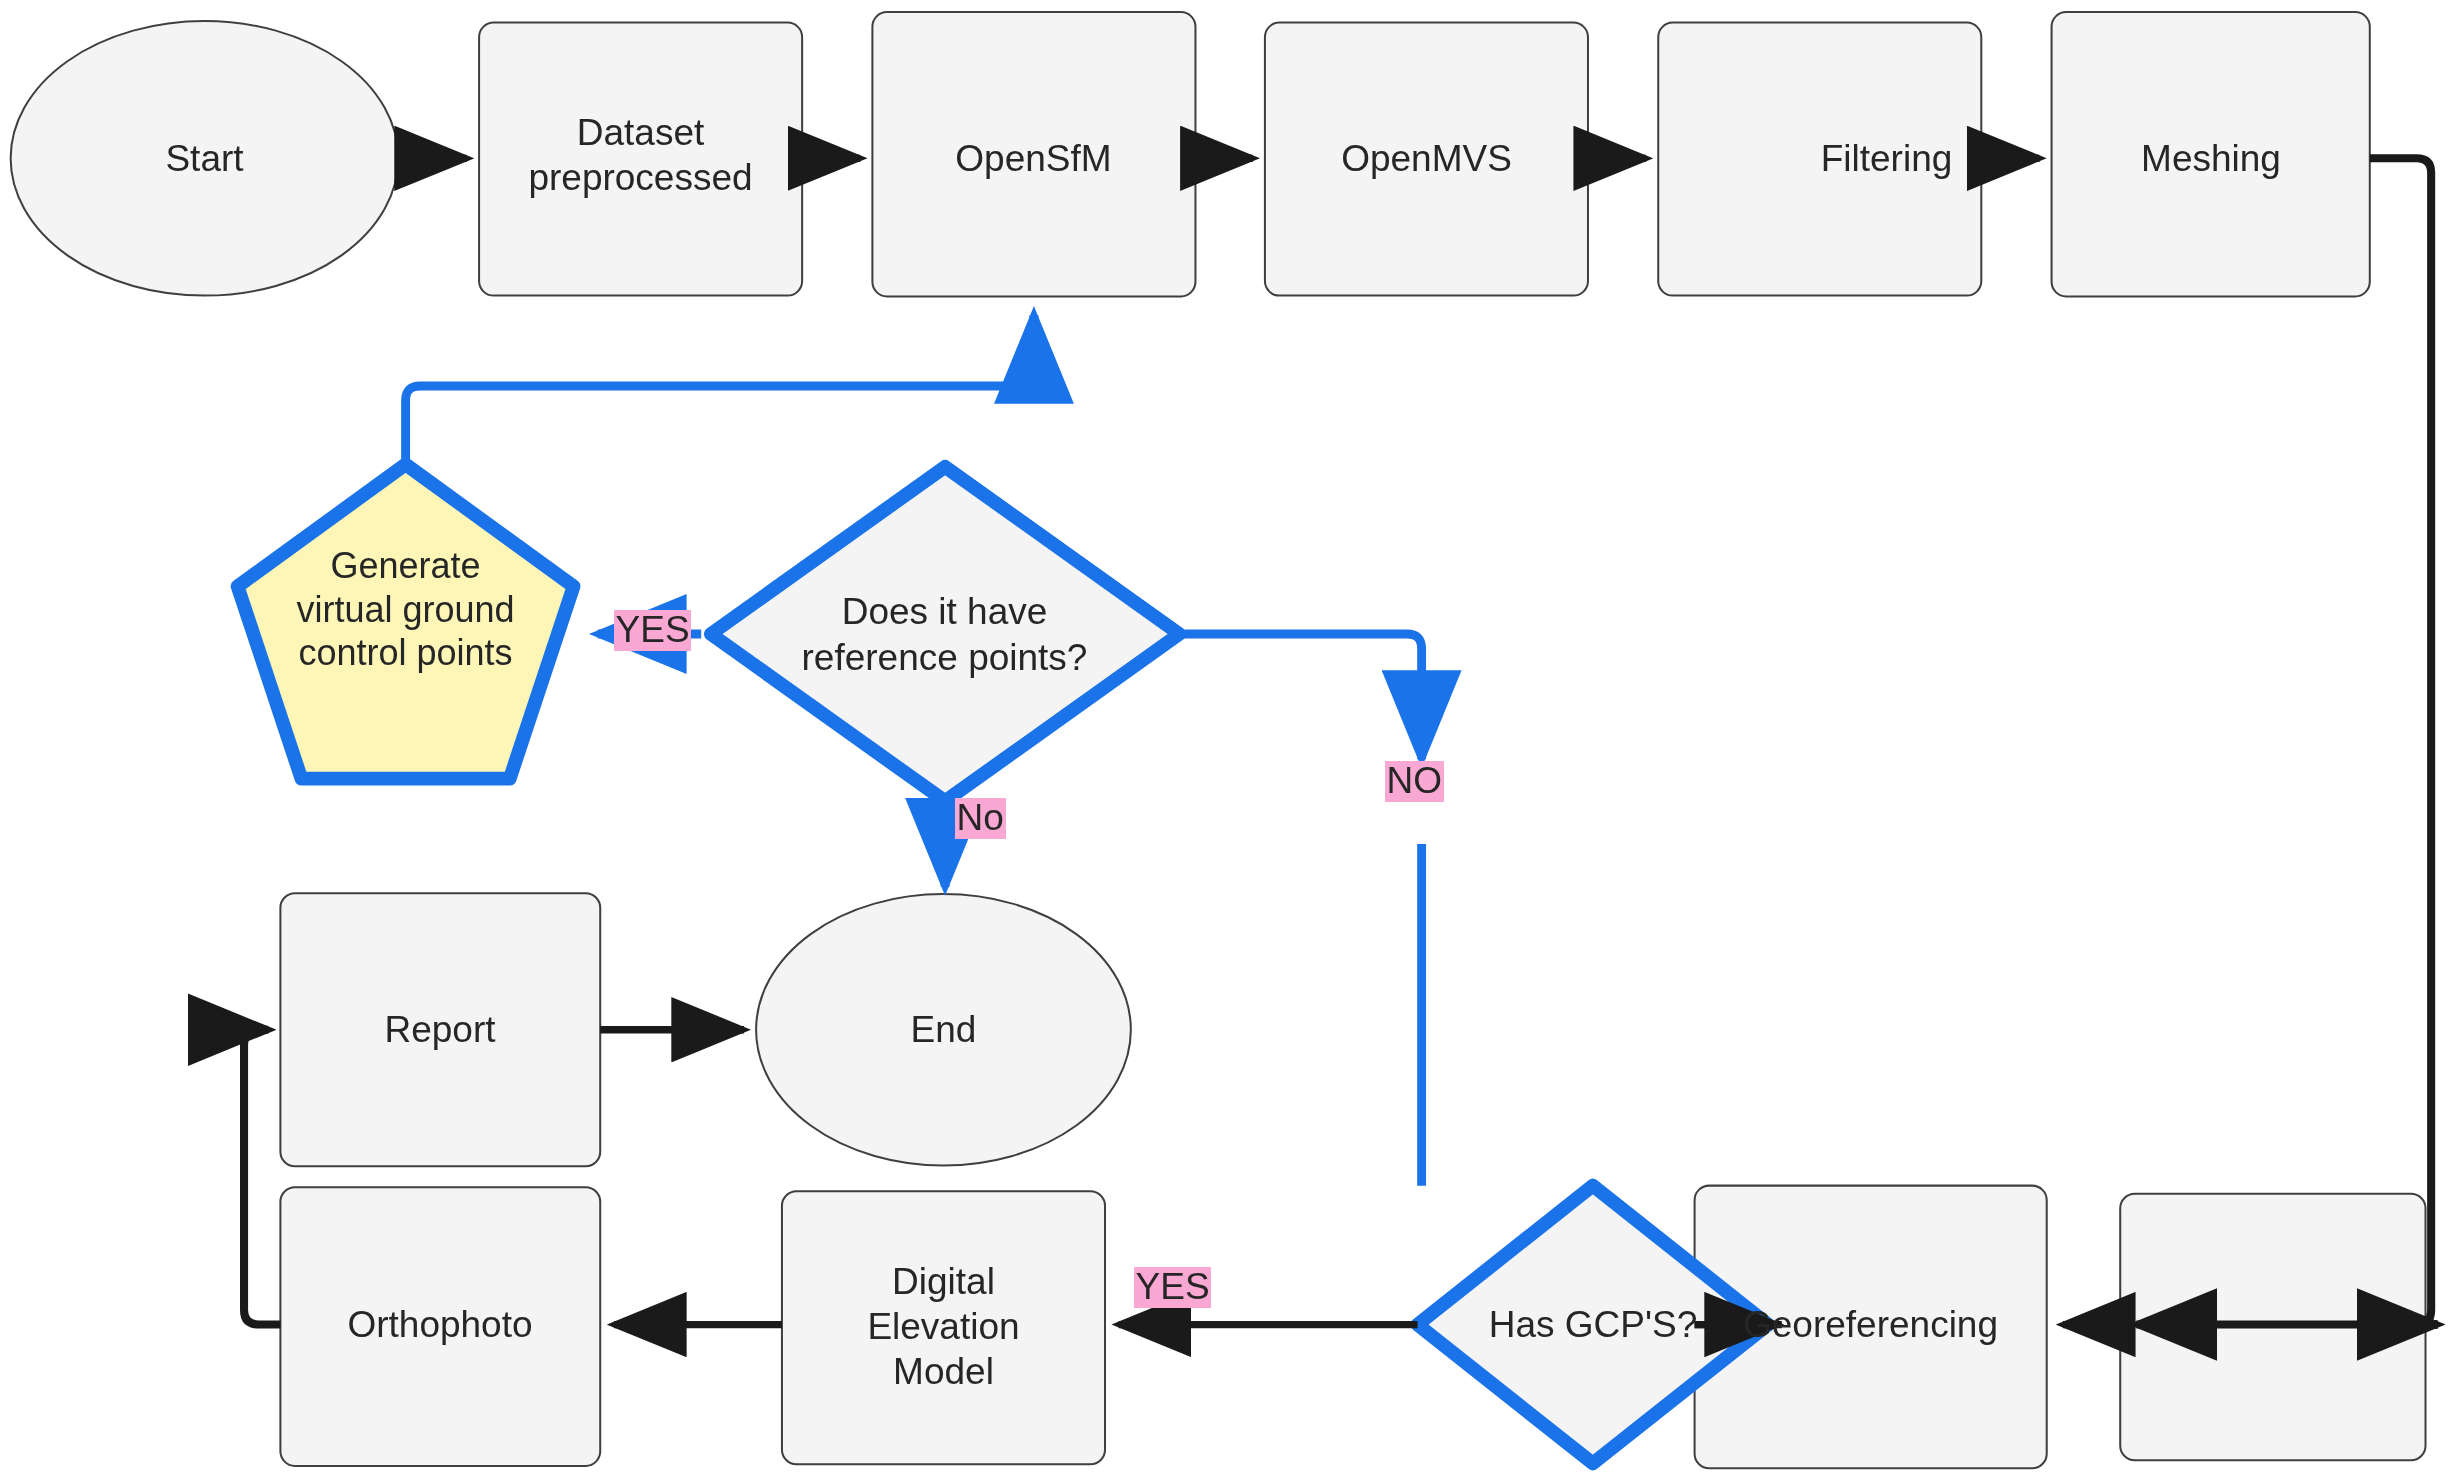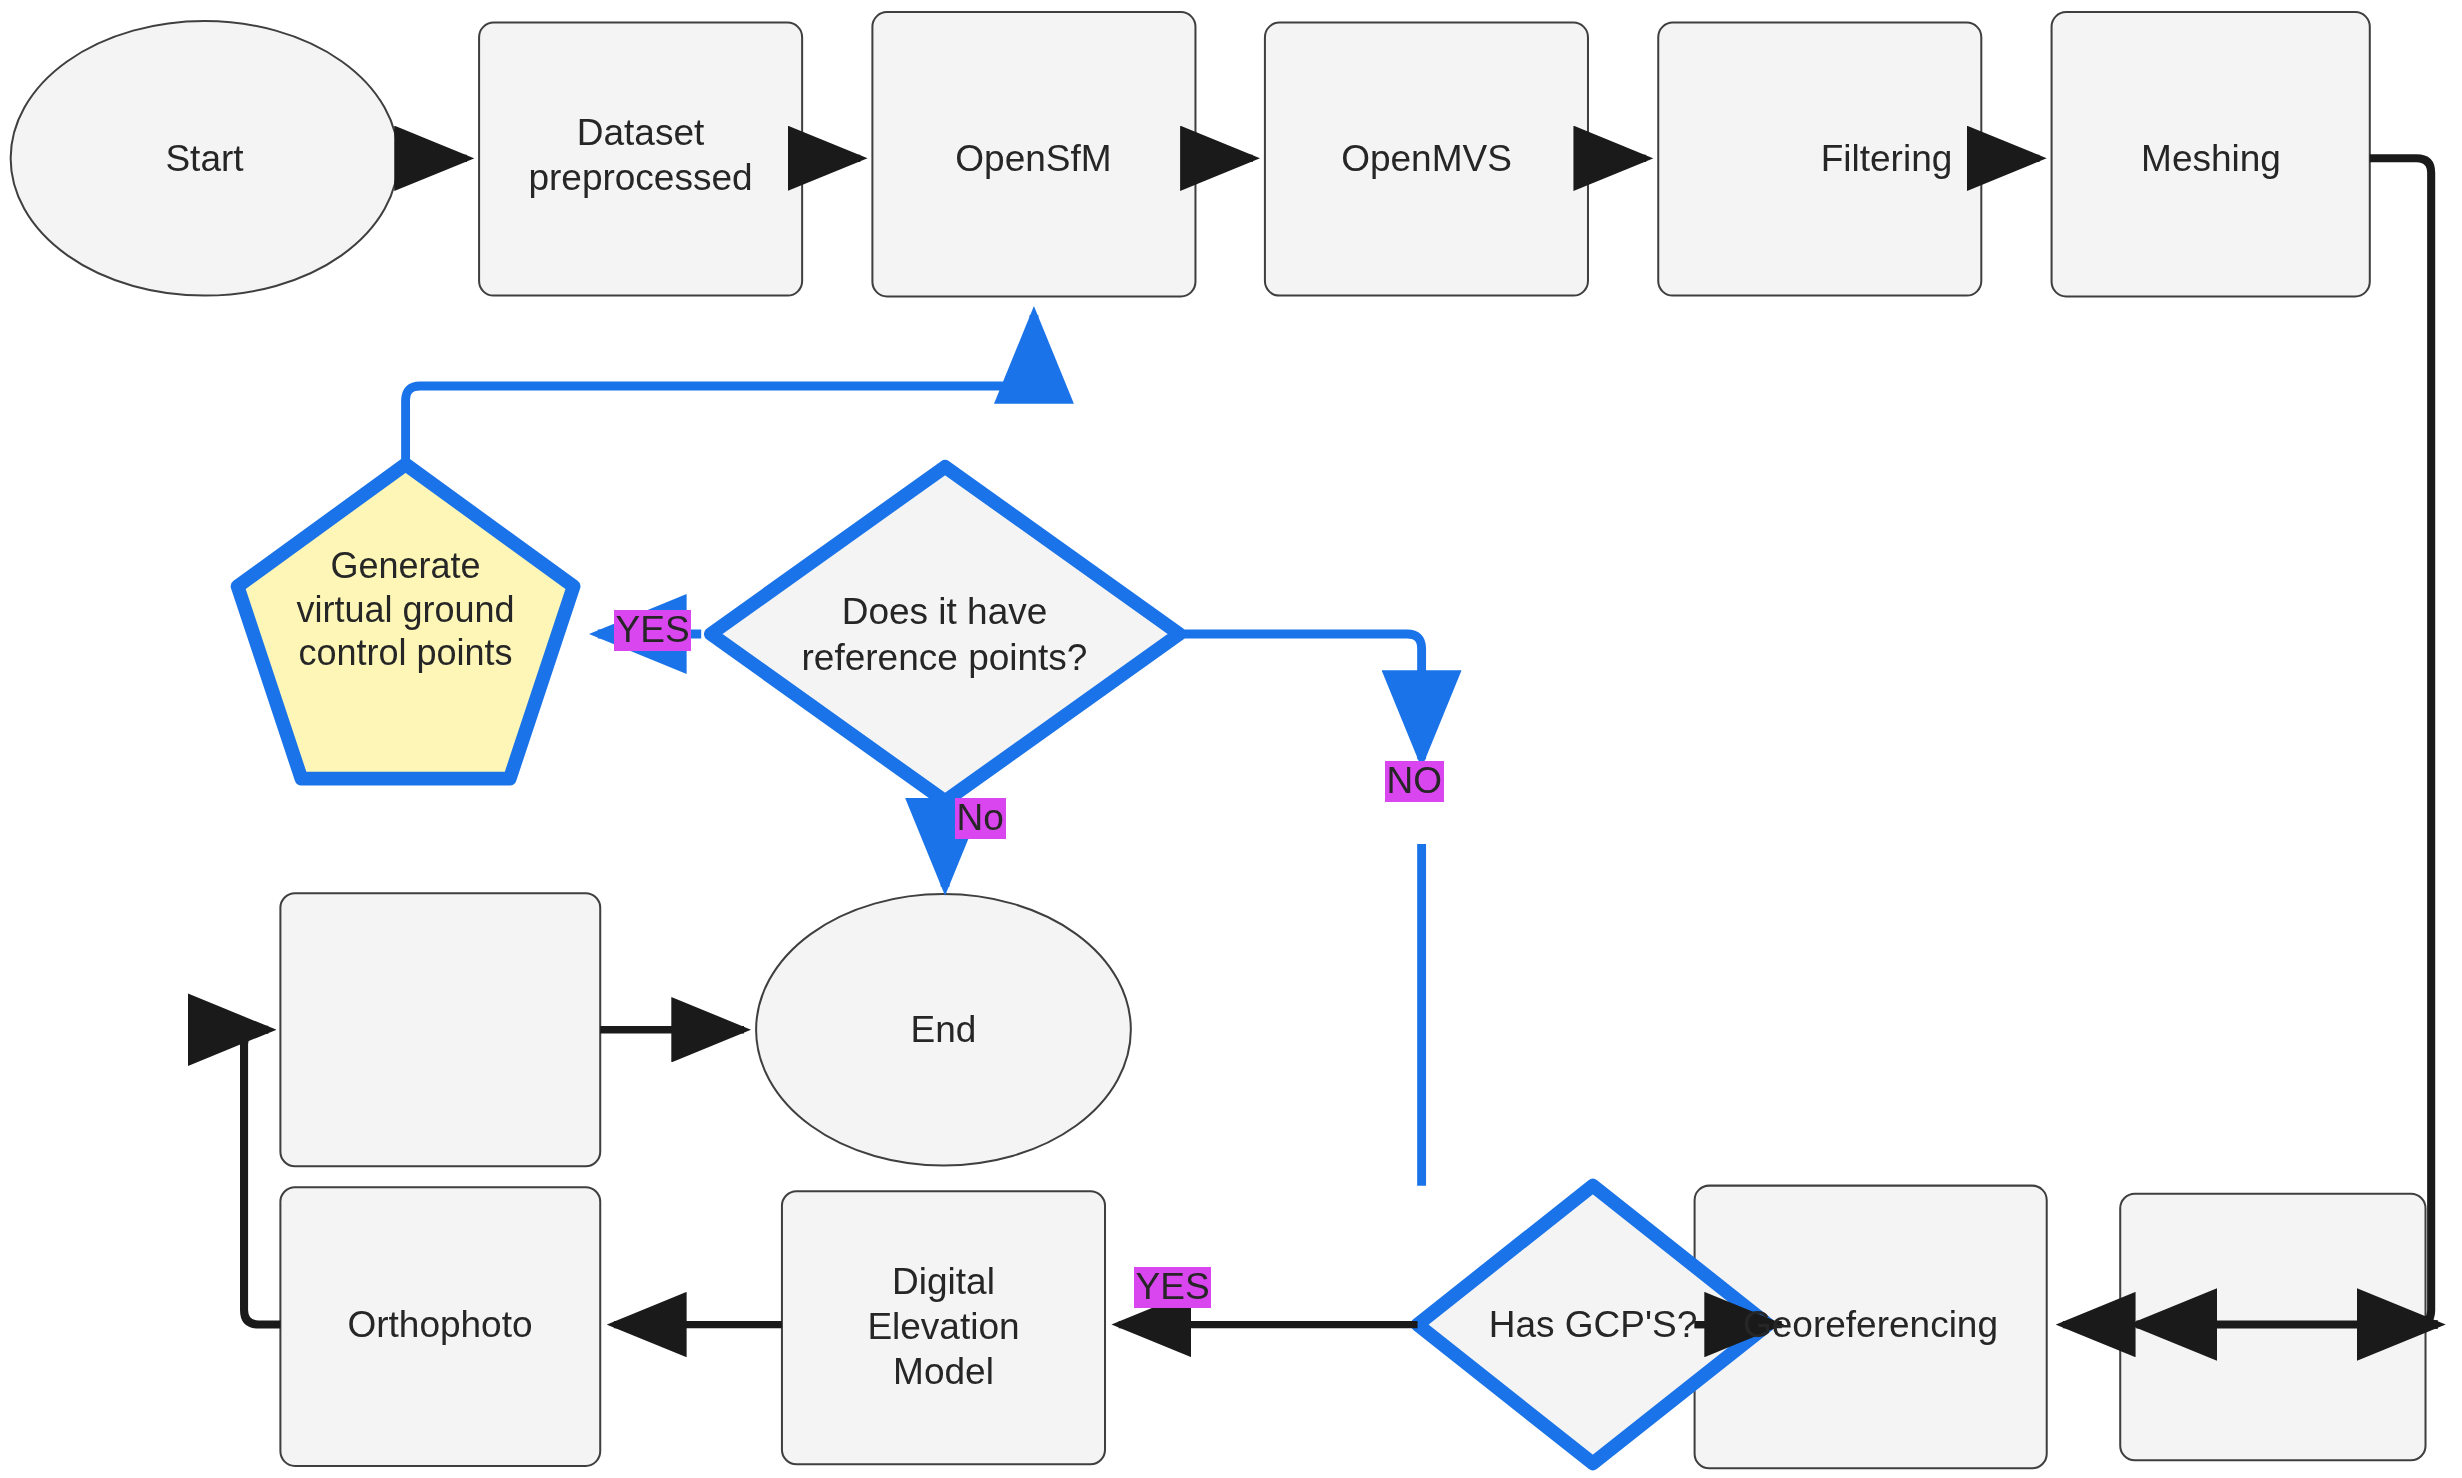--- a/index.html
+++ b/index.html
@@ -17,21 +17,21 @@
     line-height:1.22;
     white-space:pre-line;
     pointer-events:none;
   }
   .edgeLabel{
     position:absolute;
     color:#262626;
     font-size:37px;
     line-height:1.1;
     white-space:nowrap;
-    background:#d946ef;
+    background:#f9a8d4;
     padding:0 1.6px;
   }
 </style>
 </head>
 <body>
 
 <div id="stage">
 
   <svg id="diagram" viewBox="0 0 3048 1830">
     <defs>
@@ -129,20 +129,21 @@
   <div class="nodeLabel" style="left:1688px; top:1268px; width:365px; height:113px;">Georeferencing</div>
 
   <div class="nodeLabel" style="left:1430px; top:1268px; width:326px; height:113px;">Has GCP'S?</div>
 
   <div class="nodeLabel" style="left:782px; top:1254px; width:323px; height:145px;">Digital
 Elevation
 Model</div>
 
   <div class="nodeLabel" style="left:280px; top:1268px; width:320px; height:113px;">Orthophoto</div>
 
+  <div class="nodeLabel" style="left:280px; top:973px; width:320px; height:113px;">Report</div>
 
   <div class="nodeLabel" style="left:782px; top:973px; width:323px; height:113px;">End</div>
 
   <div class="nodeLabel" style="left:767px; top:566px; width:355px; height:137px;">Does it have
 reference points?</div>
 
   <div class="nodeLabel" style="left:252px; top:533px; width:307px; height:153px; font-size:36px;">Generate
 virtual ground
 control points</div>
 

